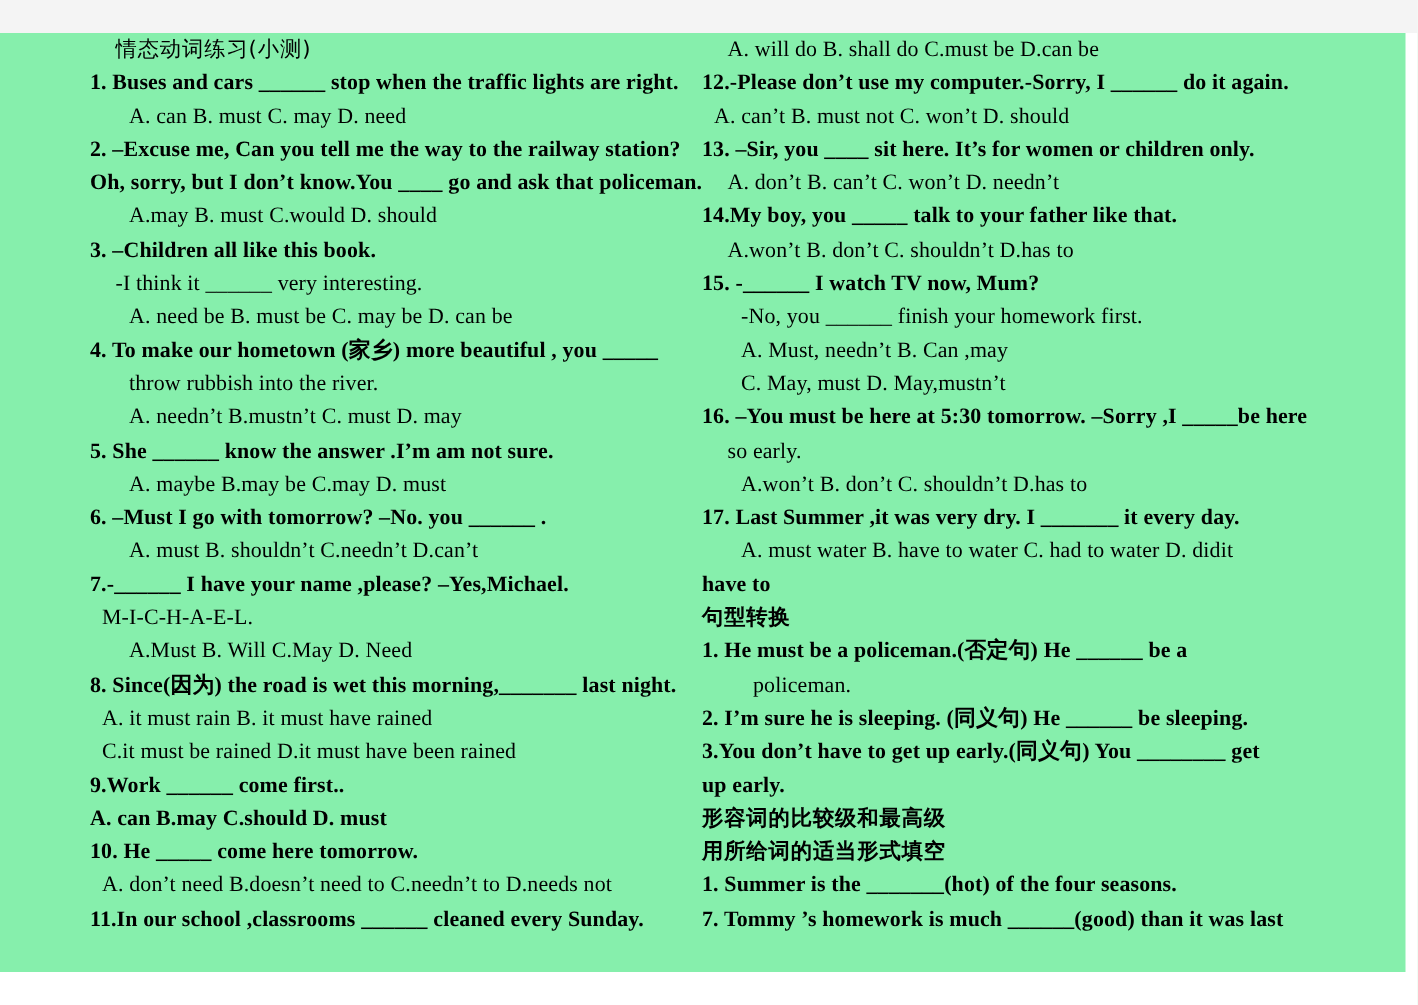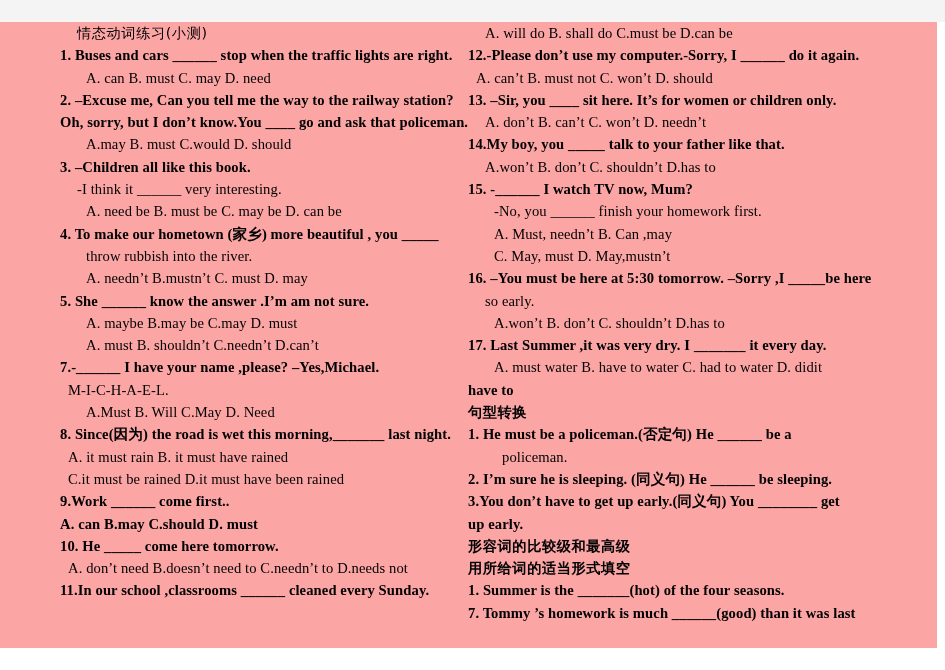--- a/index.html
+++ b/index.html
@@ -28,21 +28,21 @@
     width: 945px;
     height: 22px;
     background: #f4f4f4;
   }
   #sheet {
     position: absolute;
     left: 0;
     top: 22px;
     width: 937px;
     height: 626px;
-    background: #fca5a5;
+    background: #86efac;
   }
   .col {
     position: absolute;
     top: 0;
   }
   #col-left  { left: 60px;  width: 400px; }
   #col-right { left: 468px; width: 477px; }
 
   .line {
     font-size: 14.6px;
@@ -80,20 +80,21 @@
         <div class="line i0">Oh, sorry, but I don’t know.You ____ go and ask that policeman.</div>
         <div class="line i3">A.may      B. must      C.would      D.  should</div>
         <div class="line i0">3. –Children  all  like  this  book.</div>
         <div class="line i2">-I  think  it  ______  very  interesting.</div>
         <div class="line i3">A.  need  be      B.  must  be    C.  may  be    D.  can  be</div>
         <div class="line i0">4.  To  make  our  hometown  (家乡)  more  beautiful  ,  you  _____</div>
         <div class="line i3">throw  rubbish  into  the  river.</div>
         <div class="line i3">A.  needn’t    B.mustn’t    C.  must    D.  may</div>
         <div class="line i0">5.  She  ______  know  the  answer  .I’m  am  not  sure.</div>
         <div class="line i3">A.  maybe      B.may  be    C.may    D.  must</div>
+        <div class="line i0">6.  –Must  I  go  with  tomorrow?  –No.  you  ______  .</div>
         <div class="line i3">A.  must      B.  shouldn’t      C.needn’t    D.can’t</div>
         <div class="line i0">7.-______      I      have      your      name      ,please?    –Yes,Michael.</div>
         <div class="line i1">M-I-C-H-A-E-L.</div>
         <div class="line i3">A.Must      B.  Will    C.May    D.  Need</div>
         <div class="line i0">8. Since(因为)  the  road  is  wet  this  morning,_______  last  night.</div>
         <div class="line i1">A.  it  must  rain              B.  it  must  have  rained</div>
         <div class="line i1">C.it  must  be  rained        D.it  must  have  been  rained</div>
         <div class="line i0">9.Work  ______  come  first..</div>
         <div class="line i0">A.  can      B.may    C.should    D.  must</div>
         <div class="line i0">10.  He  _____  come  here  tomorrow.</div>

